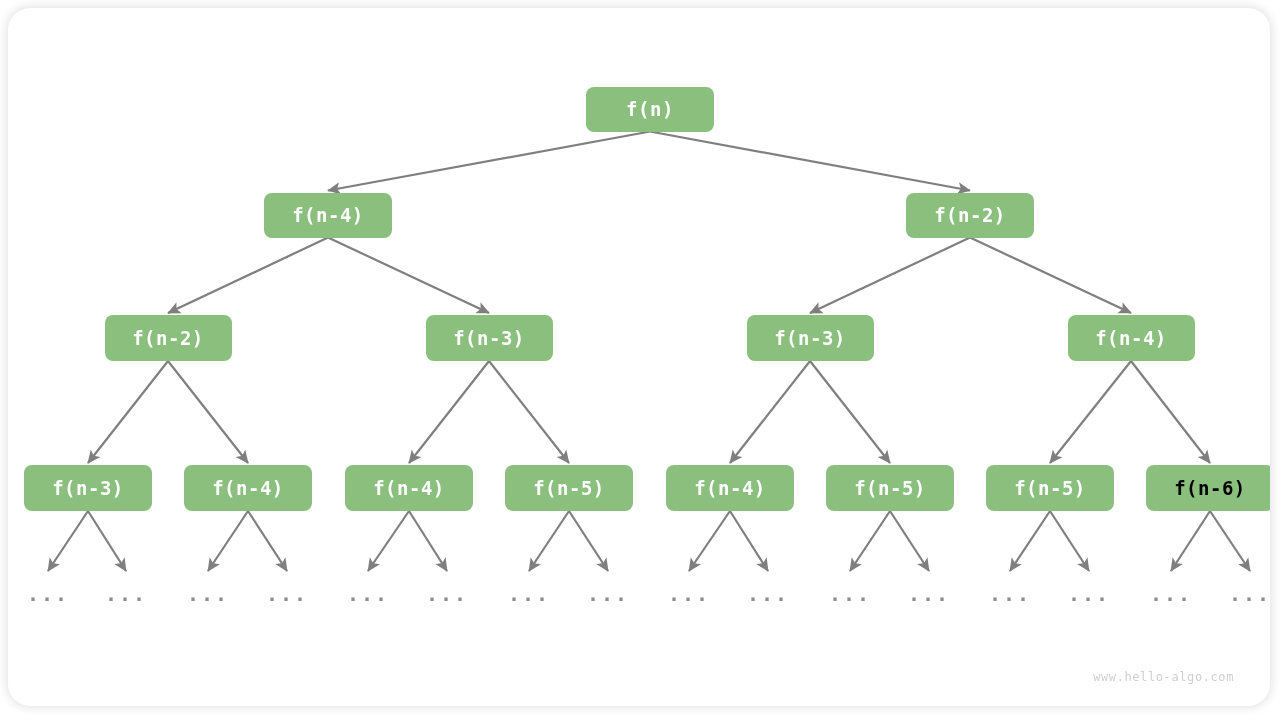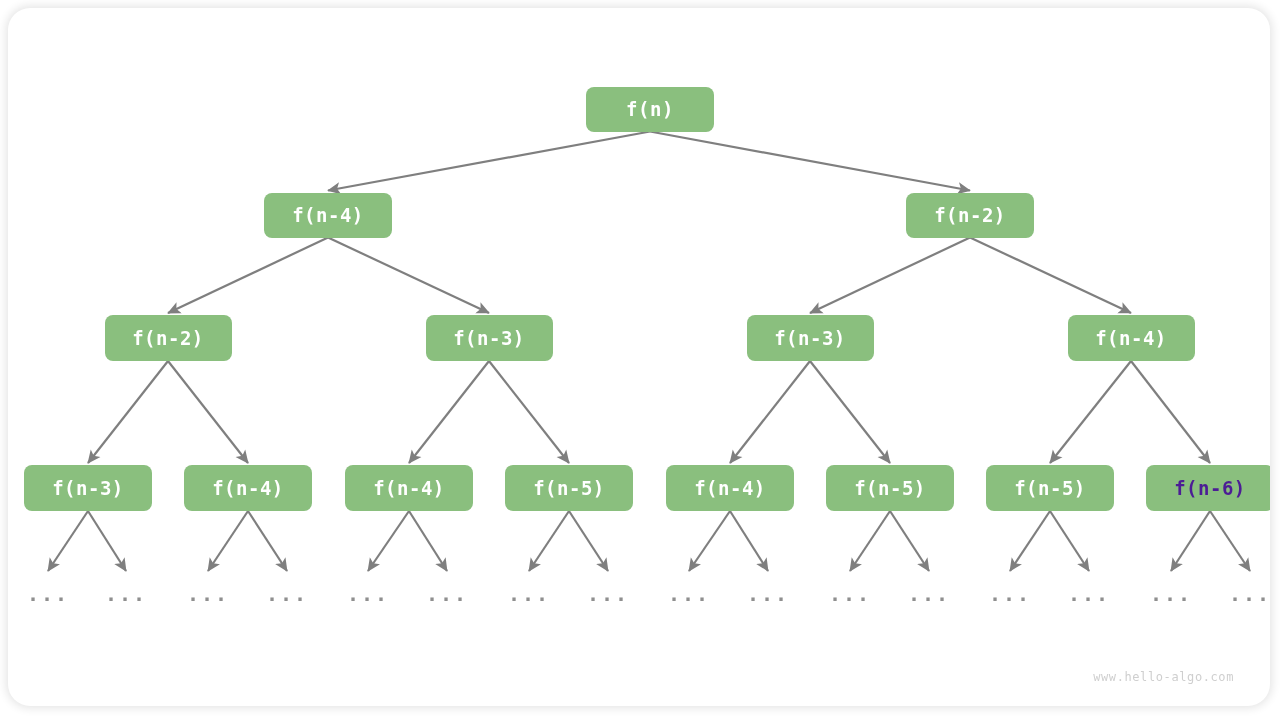--- a/index.html
+++ b/index.html
@@ -121,21 +121,21 @@
         <div class="node" style="left: 417.5px; top: 307px; width: 127px; height: 46px; background: rgb(138, 191, 126); color: rgb(255, 255, 255);">f(n-3)</div>
         <div class="node" style="left: 738.5px; top: 307px; width: 127px; height: 46px; background: rgb(138, 191, 126); color: rgb(255, 255, 255);">f(n-3)</div>
         <div class="node" style="left: 1059.5px; top: 307px; width: 127px; height: 46px; background: rgb(138, 191, 126); color: rgb(255, 255, 255);">f(n-4)</div>
         <div class="node" style="left: 16px; top: 457px; width: 128px; height: 46px; background: rgb(138, 191, 126); color: rgb(255, 255, 255);">f(n-3)</div>
         <div class="node" style="left: 176px; top: 457px; width: 128px; height: 46px; background: rgb(138, 191, 126); color: rgb(255, 255, 255);">f(n-4)</div>
         <div class="node" style="left: 337px; top: 457px; width: 128px; height: 46px; background: rgb(138, 191, 126); color: rgb(255, 255, 255);">f(n-4)</div>
         <div class="node" style="left: 497px; top: 457px; width: 128px; height: 46px; background: rgb(138, 191, 126); color: rgb(255, 255, 255);">f(n-5)</div>
         <div class="node" style="left: 658px; top: 457px; width: 128px; height: 46px; background: rgb(138, 191, 126); color: rgb(255, 255, 255);">f(n-4)</div>
         <div class="node" style="left: 818px; top: 457px; width: 128px; height: 46px; background: rgb(138, 191, 126); color: rgb(255, 255, 255);">f(n-5)</div>
         <div class="node" style="left: 978px; top: 457px; width: 128px; height: 46px; background: rgb(138, 191, 126); color: rgb(255, 255, 255);">f(n-5)</div>
-        <div class="node" style="left: 1138px; top: 457px; width: 128px; height: 46px; background: rgb(138, 191, 126); color: #4c1d95;">f(n-6)</div>
+        <div class="node" style="left: 1138px; top: 457px; width: 128px; height: 46px; background: rgb(138, 191, 126); color: #000000;">f(n-6)</div>
       </div>
     <div id="ellipsis-layer">
         <div class="ellipsis" style="left: 40px; top: 586px; color: rgb(143, 143, 143);">...</div>
         <div class="ellipsis" style="left: 118px; top: 586px; color: rgb(143, 143, 143);">...</div>
         <div class="ellipsis" style="left: 200px; top: 586px; color: rgb(143, 143, 143);">...</div>
         <div class="ellipsis" style="left: 279px; top: 586px; color: rgb(143, 143, 143);">...</div>
         <div class="ellipsis" style="left: 360px; top: 586px; color: rgb(143, 143, 143);">...</div>
         <div class="ellipsis" style="left: 439px; top: 586px; color: rgb(143, 143, 143);">...</div>
         <div class="ellipsis" style="left: 521px; top: 586px; color: rgb(143, 143, 143);">...</div>
         <div class="ellipsis" style="left: 600px; top: 586px; color: rgb(143, 143, 143);">...</div>

